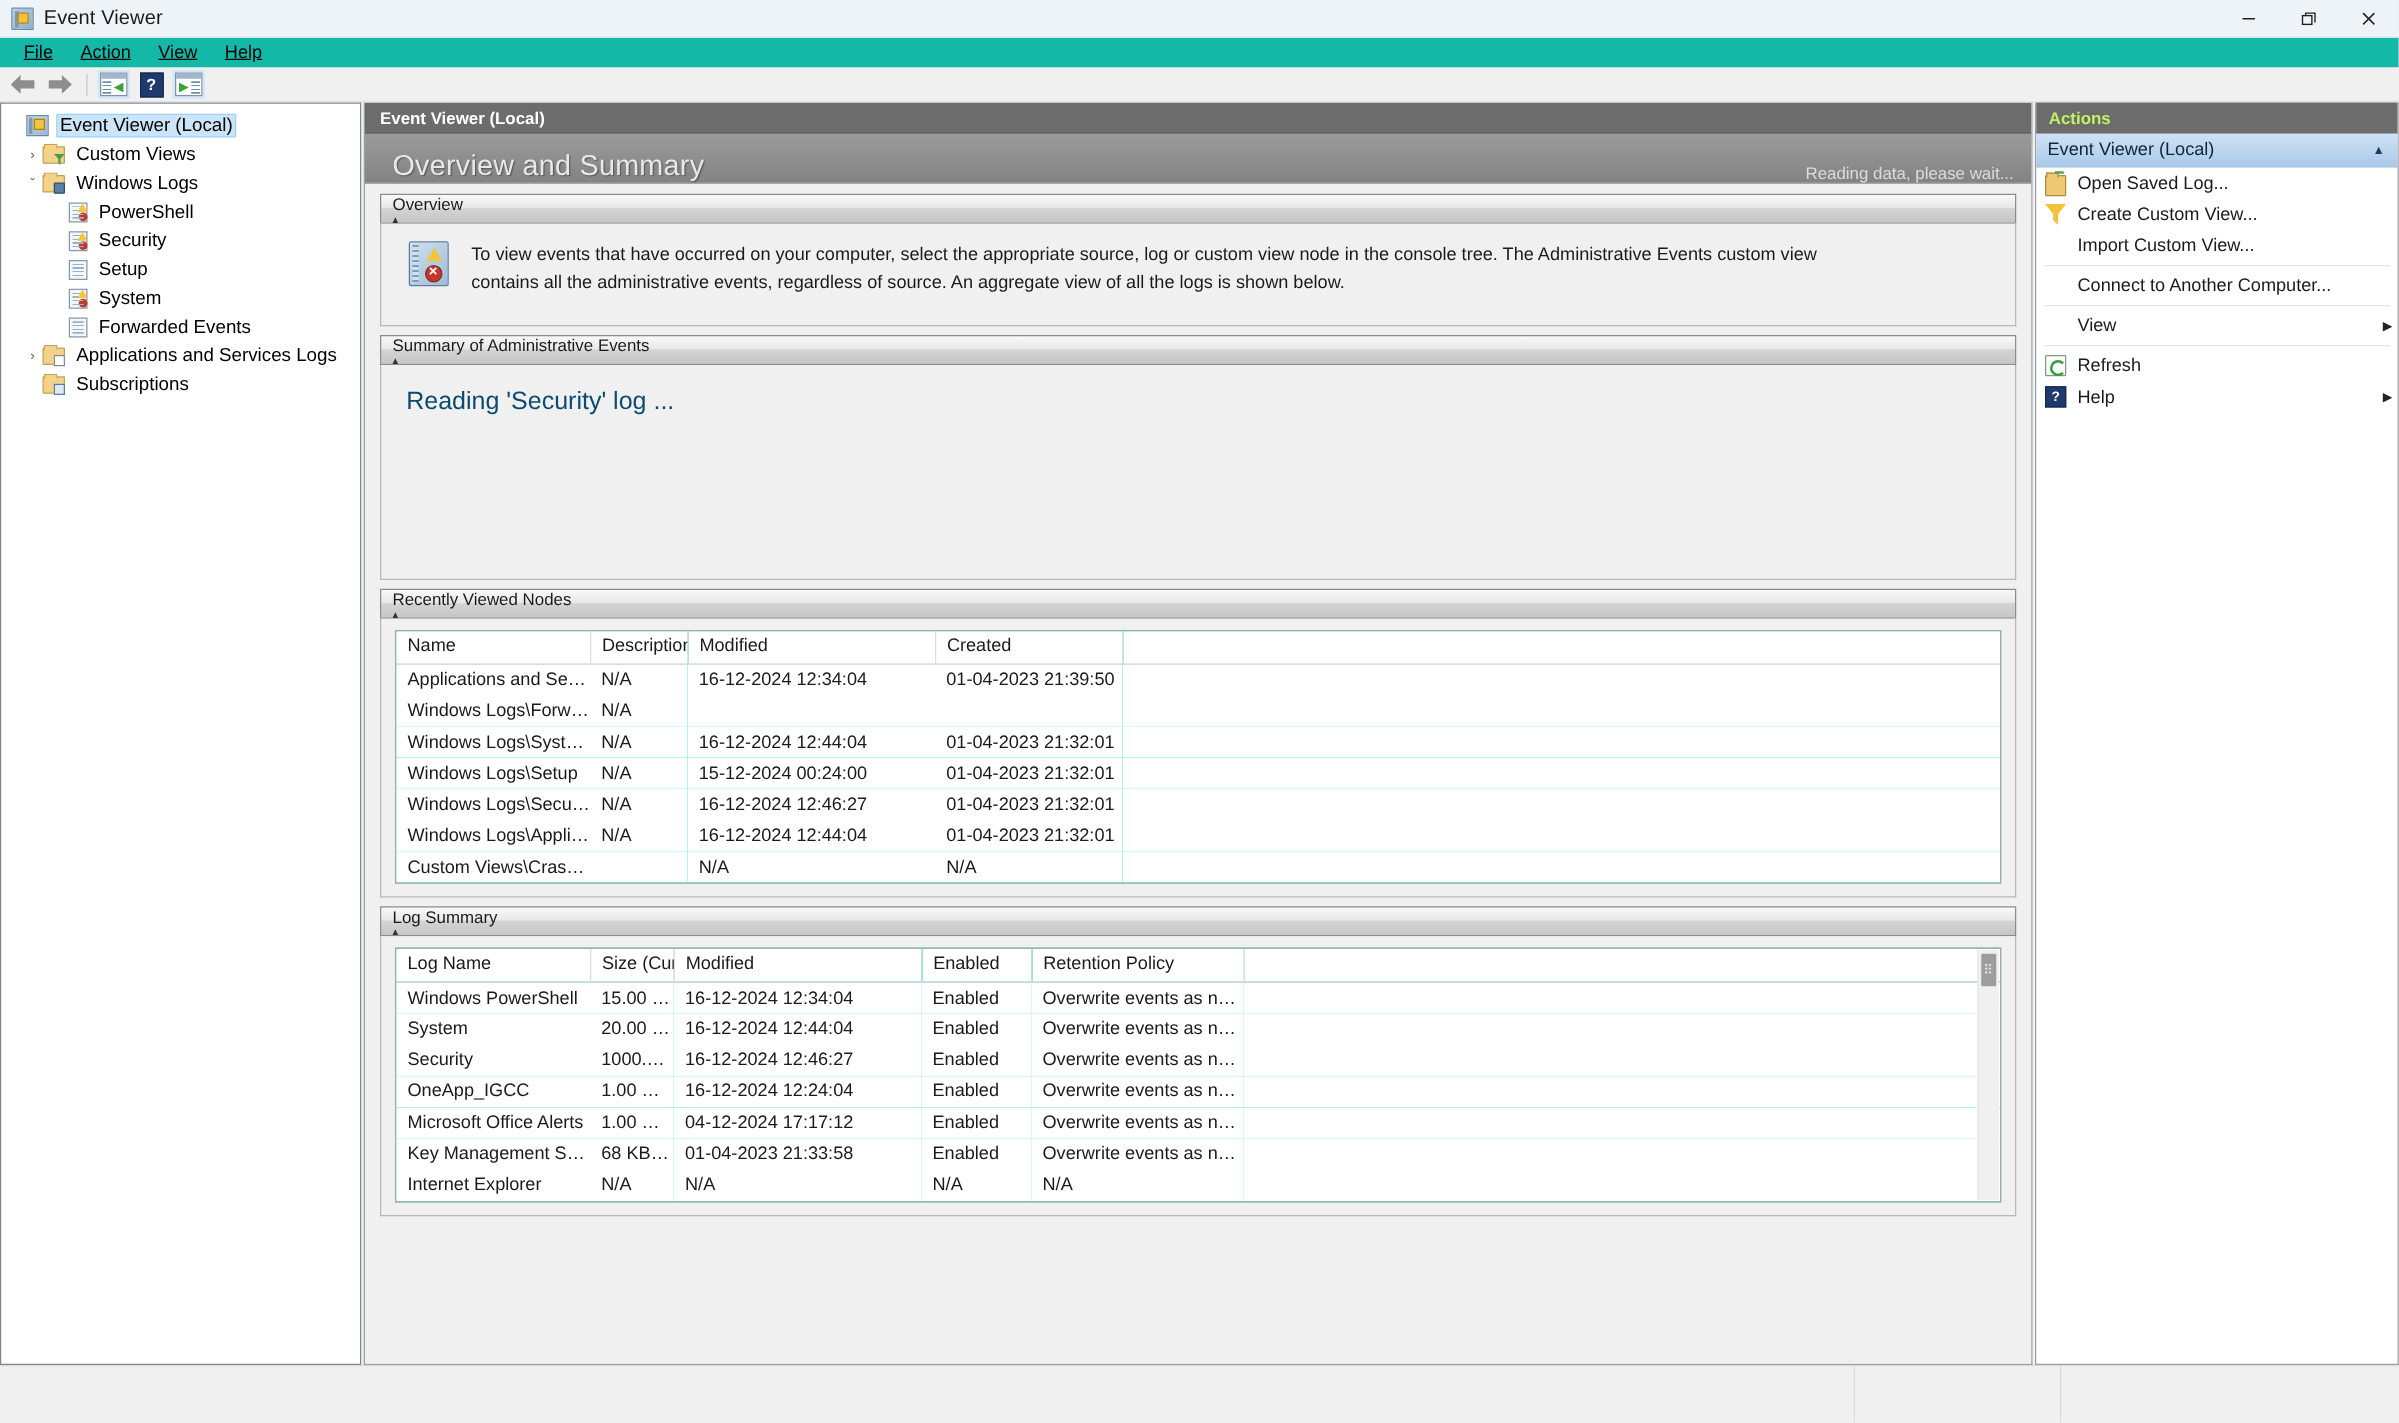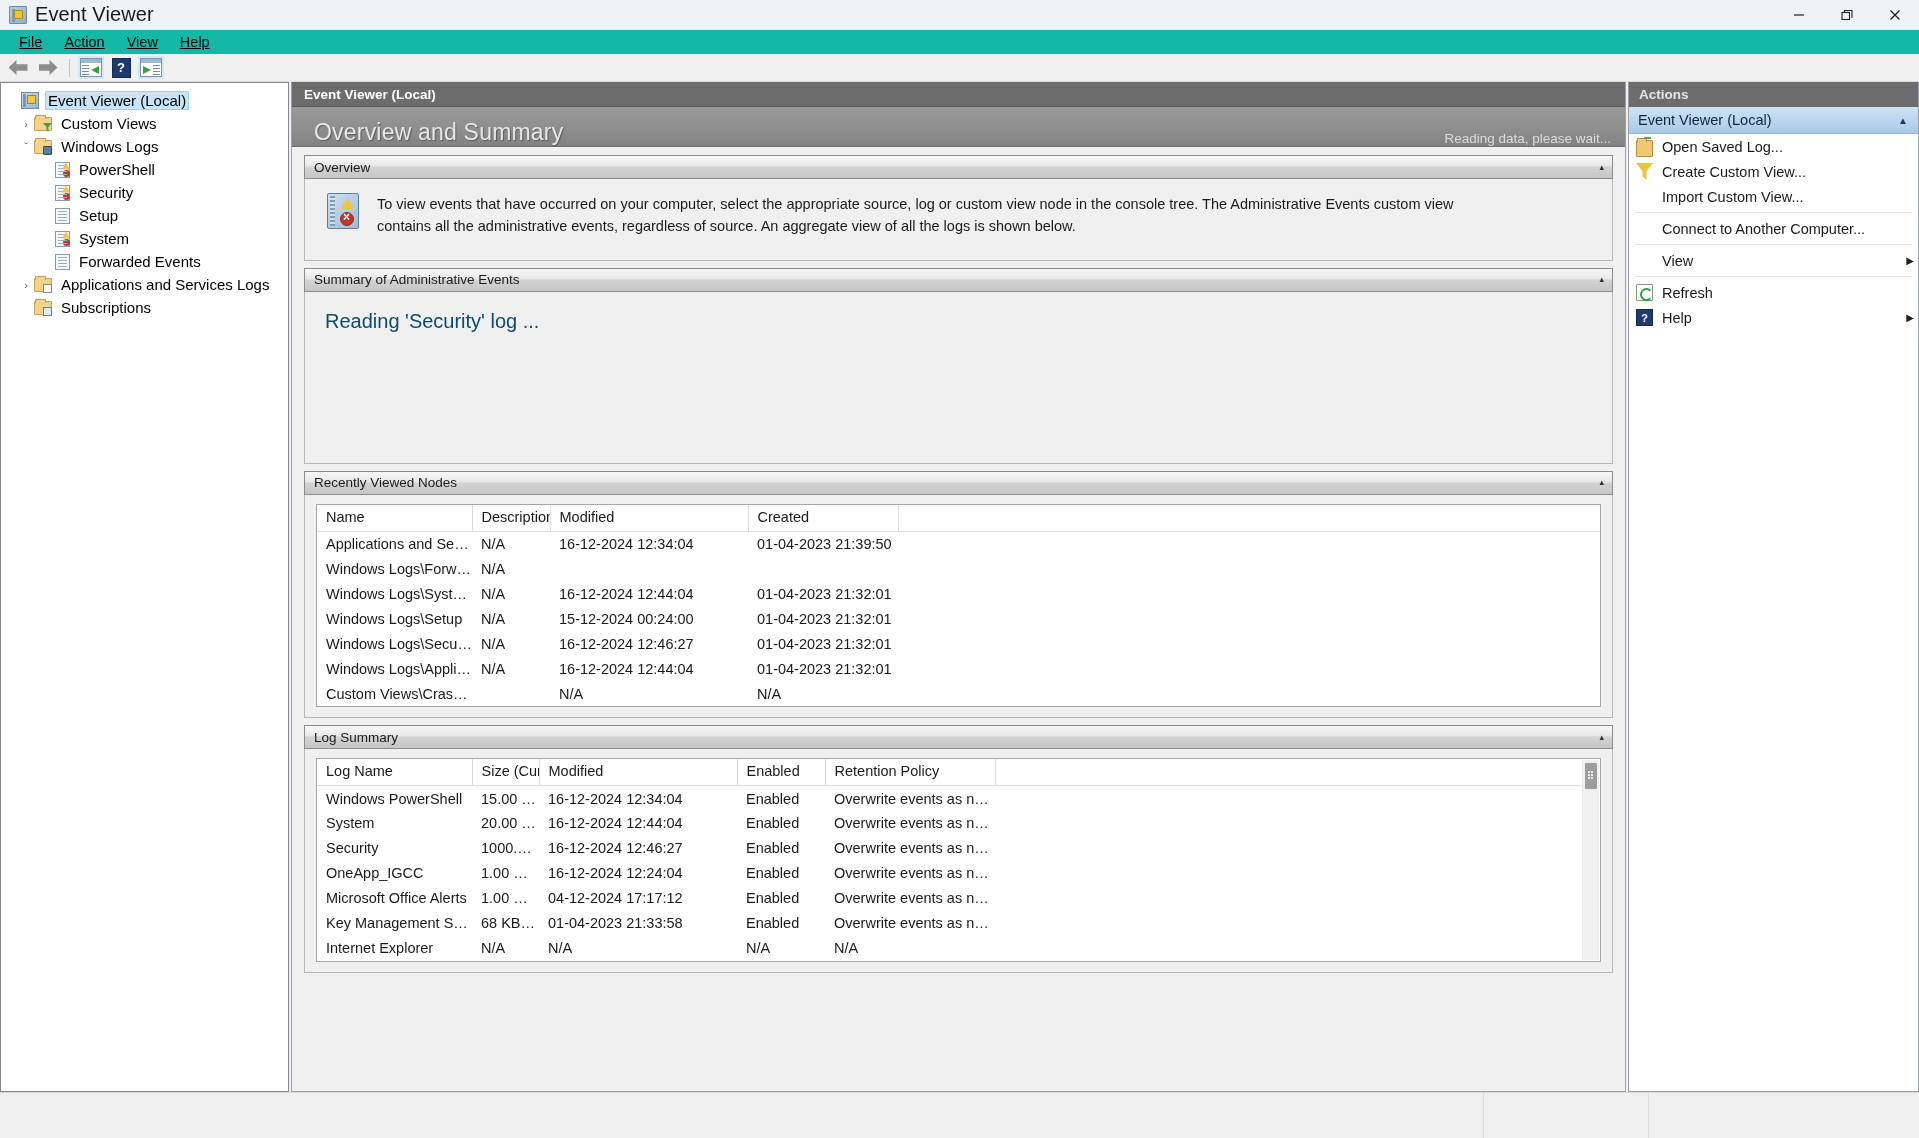--- a/index.html
+++ b/index.html
@@ -40,21 +40,21 @@
   }
   .titlebar-icon::after {
     content: "";
     position: absolute; right: 3px; top: 3px;
     width: 7px; height: 7px;
     background: #f2c13c;
     border: 1px solid #b08c10;
     border-radius: 1px;
   }
   .titlebar-title {
-    font-size: 20px;
+    font-size: 16px;
     color: #1a1a1a;
     letter-spacing: .1px;
   }
   .window-controls {
     position: absolute; right: 0; top: 0;
     height: 30px; display: flex;
   }
   .wc-btn {
     width: 48px; height: 30px;
     display: flex; align-items: center; justify-content: center;
@@ -307,25 +307,26 @@
     padding: 8px 12px 10px 12px;
     background: #f0f0f0;
   }
 
   .section { margin-bottom: 7px; }
   .section-header {
     height: 24px;
     background: linear-gradient(to bottom,#f8f8f8 0%, #e8e8e8 45%, #d3d3d3 50%, #c6c6c6 100%);
     border: 1px solid #8c8c8c;
     display: flex;
-    align-items: center;
+    align-items: flex-start;
     justify-content: space-between;
     padding: 0 8px 0 9px;
     font-size: 13.5px;
     color: #1a1a1a;
+    flex-direction: column;
   }
   .section-header .chev {
     font-size: 9px;
     color: #333;
     line-height: 1;
   }
 
   .overview-body {
     display: flex;
     align-items: flex-start;
@@ -449,21 +450,21 @@
     margin-left: 2px;
     background: #fff;
     border: 1px solid #9ba1a8;
     border-top: 0;
     display: flex;
     flex-direction: column;
   }
   .actions-caption {
     height: 25px;
     background: #6c6c6c;
-    color: #e5e5e5;
+    color: #bef264;
     display: flex; align-items: center;
     padding-left: 10px;
     font-size: 13.5px;
     font-weight: bold;
   }
   .actions-group-header {
     height: 27px;
     background: linear-gradient(to bottom,#cfe2f5 0%, #bcd6ef 50%, #a9c9e9 100%);
     border-bottom: 1px solid #9ab8d6;
     display: flex;

